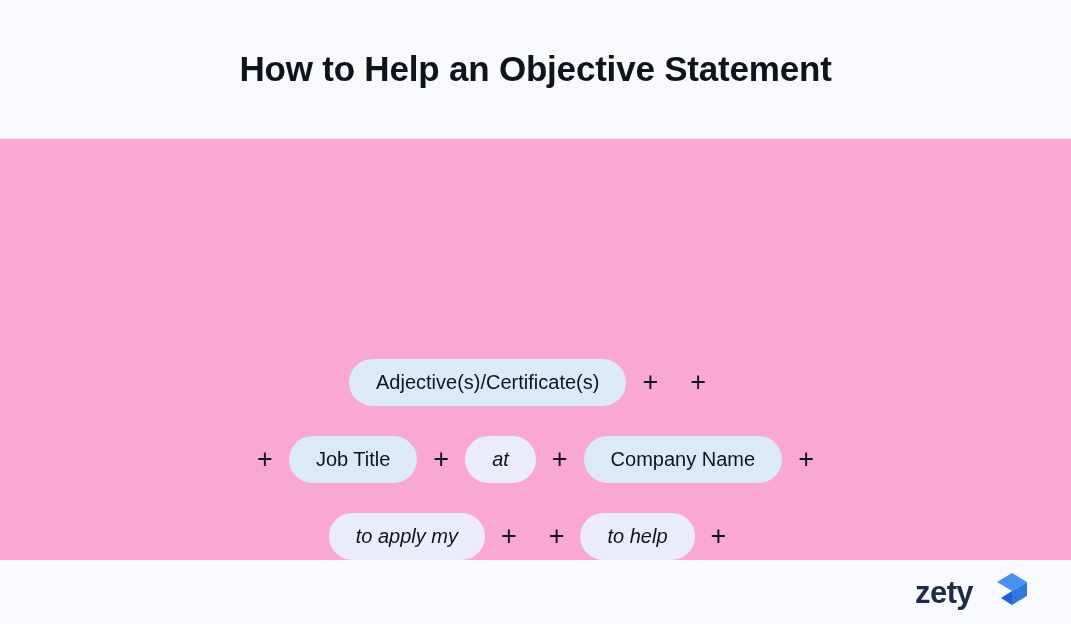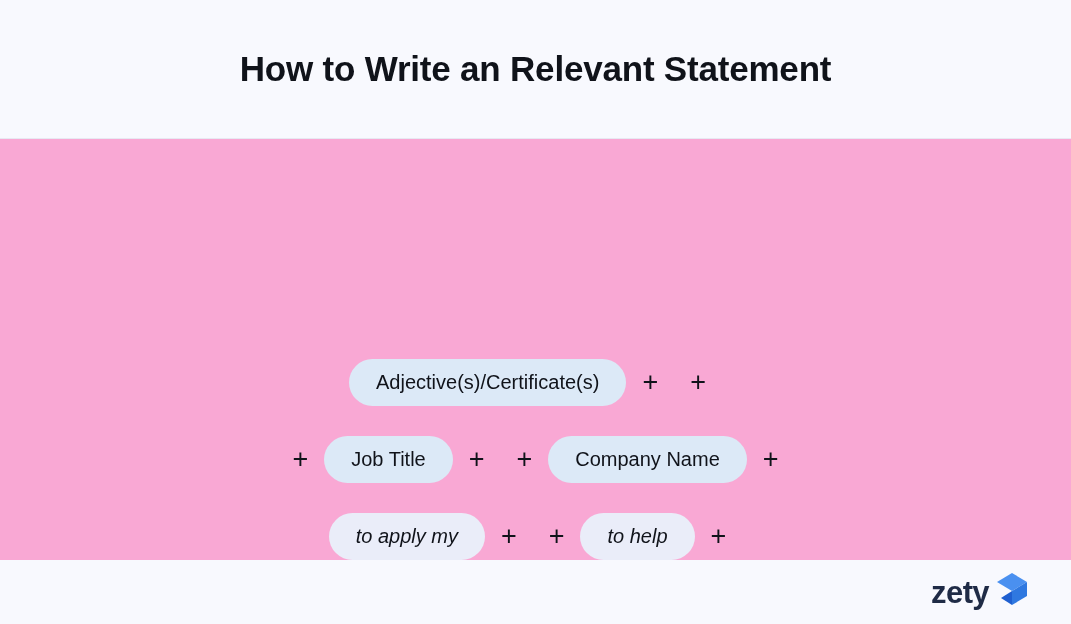--- a/index.html
+++ b/index.html
@@ -108,21 +108,21 @@
     display: flex;
     align-items: center;
     justify-content: flex-end;
     padding-right: 42px;
     box-sizing: border-box;
     flex: 0 0 auto;
   }
   .logo {
     display: inline-flex;
     align-items: center;
-    gap: 0;
+    gap: 16px;
   }
   .logo-word {
     font-size: 31px;
     font-weight: bold;
     color: #1f2b46;
     letter-spacing: -0.6px;
     line-height: 1;
   }
   .logo-mark {
     display: inline-block;
@@ -130,33 +130,34 @@
     height: 40px;
     margin-bottom: 6px;
   }
 </style>
 </head>
 <body>
 
 <div class="page">
 
   <div class="header">
-    <div class="header-title">How to Write an Relevant Statement</div>
+    <div class="header-title">How to Help an Objective Statement</div>
   </div>
 
   <div class="main">
     <div class="formula-row">
         <span class="pill solid">Adjective(s)/Certificate(s)</span>
         <span class="plus">+</span>
         <span class="plus">+</span>
       </div>
     <div class="formula-row">
         <span class="plus">+</span>
         <span class="pill solid">Job Title</span>
         <span class="plus">+</span>
+        <span class="pill soft">at</span>
         <span class="plus">+</span>
         <span class="pill solid">Company Name</span>
         <span class="plus">+</span>
       </div>
     <div class="formula-row">
         <span class="pill soft">to apply my</span>
         <span class="plus">+</span>
         <span class="plus">+</span>
         <span class="pill soft">to help</span>
         <span class="plus">+</span>

